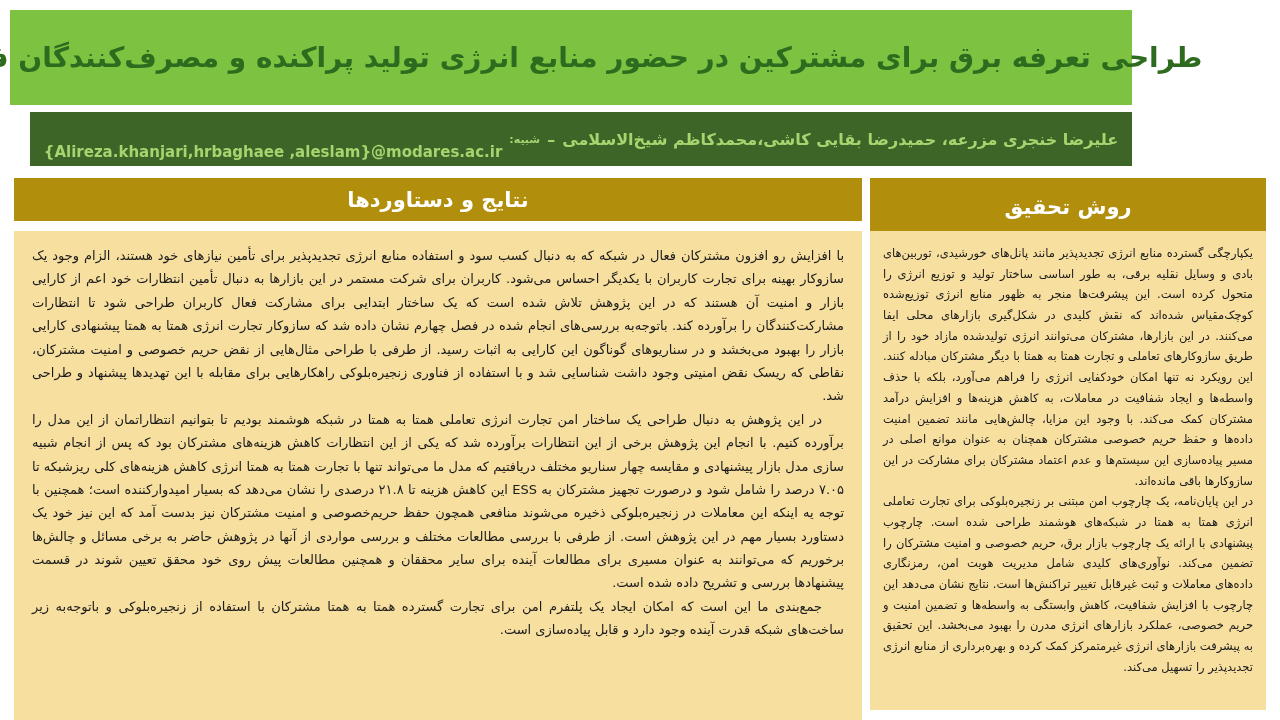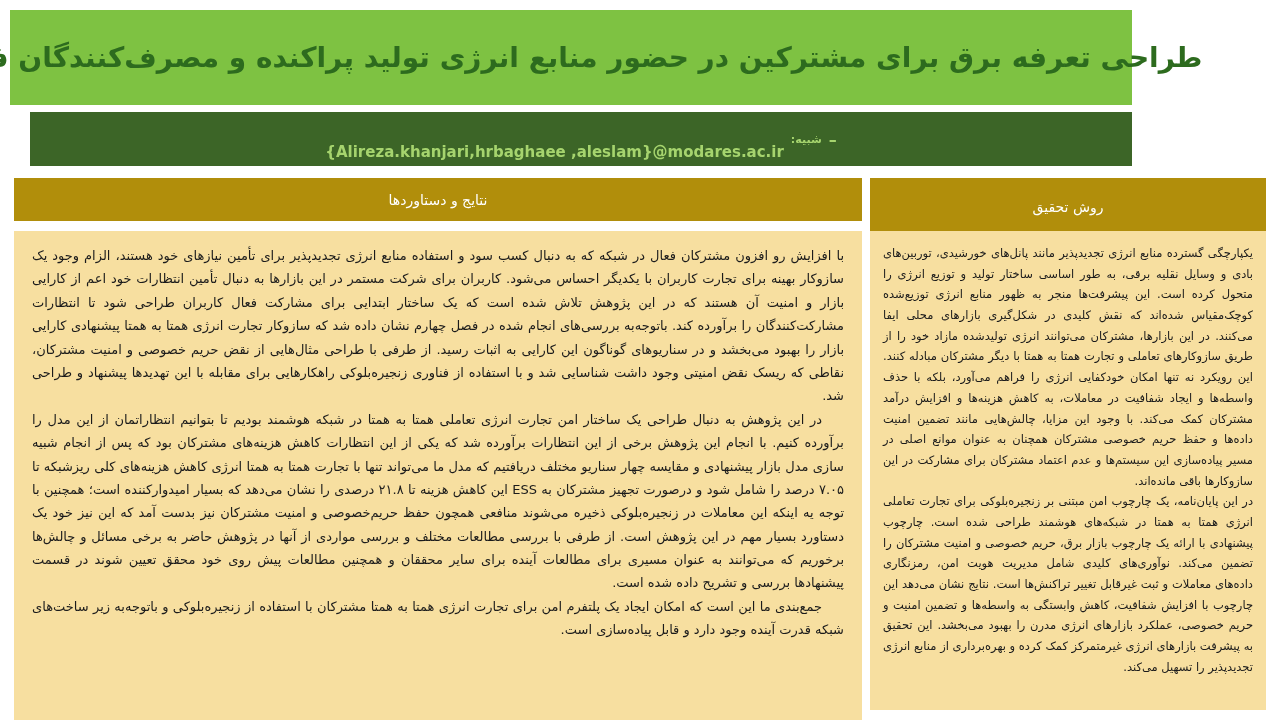--- a/index.html
+++ b/index.html
@@ -21,22 +21,22 @@
   .contact-email{font-size:15px;direction:ltr;unicode-bidi:isolate;margin-top:25px;}
 
   
   .logo{position:absolute;right:2px;top:0;width:146px;height:170px;background:#ffffff;
         display:flex;flex-direction:column;align-items:center;}
   .logo svg{display:block;}
   .logo-caption{direction:rtl;color:#1E5B3C;font-size:15px;font-weight:bold;font-style:italic;
                 margin-top:-6px;white-space:nowrap;}
 
   
-  .panel-header{position:absolute;background:#B18E0B;color:#ffffff;font-weight:normal;
-                font-size:14px;display:flex;align-items:center;justify-content:center;
+  .panel-header{position:absolute;background:#B18E0B;color:#ffffff;font-weight:bold;
+                font-size:21px;display:flex;align-items:center;justify-content:center;
                 direction:rtl;}
   .panel-header.results{left:14px;top:178px;width:848px;height:43px;}
   .panel-header.method{left:870px;top:178px;width:396px;height:58px;}
 
   .panel-body{position:absolute;background:#F7DFA0;direction:rtl;text-align:justify;
               color:#1b1b1b;box-sizing:border-box;overflow:hidden;}
   .panel-body.results{left:14px;top:231px;width:848px;height:592px;
                       padding:13px 18px;font-size:13px;line-height:1.8;}
   .panel-body.method{left:870px;top:231px;width:396px;height:479px;
                      padding:12px 13px;font-size:11.5px;line-height:1.8;}
@@ -46,33 +46,34 @@
 </head>
 <body>
 
 <div class="slide">
 
   <div class="title-band">
     <div class="title-text">طراحی تعرفه برق برای مشترکین در حضور منابع انرژی تولید پراکنده و مصرف‌کنندگان فعال</div>
   </div>
 
   <div class="author-band">
+    <span class="author-names">علیرضا خنجری مزرعه، حمیدرضا بقایی کاشی،محمدکاظم شیخ‌الاسلامی</span>
     <span class="author-sep">–</span>
     <span class="contact-label">شبیه:</span>
     <span class="contact-email">{Alireza.khanjari,hrbaghaee ,aleslam}@modares.ac.ir</span>
   </div>
 
 
   <div class="panel-header results">
     <span>نتایج و دستاوردها</span>
   </div>
   <div class="panel-body results indent-follow">
       <p>با افزایش رو افزون مشترکان فعال در شبکه که به دنبال کسب سود و استفاده منابع انرژی تجدیدپذیر برای تأمین نیازهای خود هستند، الزام وجود یک سازوکار بهینه برای تجارت کاربران با یکدیگر احساس می‌شود. کاربران برای شرکت مستمر در این بازارها به دنبال تأمین انتظارات خود اعم از کارایی بازار و امنیت آن هستند که در این پژوهش تلاش شده است که یک ساختار ابتدایی برای مشارکت فعال کاربران طراحی شود تا انتظارات مشارکت‌کنندگان را برآورده کند. باتوجه‌به بررسی‌های انجام شده در فصل چهارم نشان داده شد که سازوکار تجارت انرژی همتا به همتا پیشنهادی کارایی بازار را بهبود می‌بخشد و در سناریوهای گوناگون این کارایی به اثبات رسید. از طرفی با طراحی مثال‌هایی از نقض حریم خصوصی و امنیت مشترکان، نقاطی که ریسک نقض امنیتی وجود داشت شناسایی شد و با استفاده از فناوری زنجیره‌بلوکی راهکارهایی برای مقابله با این تهدیدها پیشنهاد و طراحی شد.</p>
       <p>در این پژوهش به دنبال طراحی یک ساختار امن تجارت انرژی تعاملی همتا به همتا در شبکه هوشمند بودیم تا بتوانیم انتظاراتمان از این مدل را برآورده کنیم. با انجام این پژوهش برخی از این انتظارات برآورده شد که یکی از این انتظارات کاهش هزینه‌های مشترکان بود که پس از انجام شبیه سازی مدل بازار پیشنهادی و مقایسه چهار سناریو مختلف دریافتیم که مدل ما می‌تواند تنها با تجارت همتا به همتا انرژی کاهش هزینه‌های کلی ریزشبکه تا ۷.۰۵ درصد را شامل شود و درصورت تجهیز مشترکان به ESS این کاهش هزینه تا ۲۱.۸ درصدی را نشان می‌دهد که بسیار امیدوارکننده است؛ همچنین با توجه یه اینکه این معاملات در زنجیره‌بلوکی ذخیره می‌شوند منافعی همچون حفظ حریم‌خصوصی و امنیت مشترکان نیز بدست آمد که این نیز خود یک دستاورد بسیار مهم در این پژوهش است. از طرفی با بررسی مطالعات مختلف و بررسی مواردی از آنها در پژوهش حاضر به برخی مسائل و چالش‌ها برخوریم که می‌توانند به عنوان مسیری برای مطالعات آینده برای سایر محققان و همچنین مطالعات پیش روی خود محقق تعیین شوند در قسمت پیشنهادها بررسی و تشریح داده شده است.</p>
-      <p>جمع‌بندی ما این است که امکان ایجاد یک پلتفرم امن برای تجارت انرژی همتا به همتا مشترکان با استفاده از زنجیره‌بلوکی و باتوجه‌به زیر ساخت‌های شبکه قدرت آینده وجود دارد و قابل پیاده‌سازی است.</p>
+      <p>جمع‌بندی ما این است که امکان ایجاد یک پلتفرم امن برای تجارت گسترده همتا به همتا مشترکان با استفاده از زنجیره‌بلوکی و باتوجه‌به زیر ساخت‌های شبکه قدرت آینده وجود دارد و قابل پیاده‌سازی است.</p>
     </div>
 
   <div class="panel-header method">
     <span>روش تحقیق</span>
   </div>
   <div class="panel-body method">
       <p>یکپارچگی گسترده منابع انرژی تجدیدپذیر مانند پانل‌های خورشیدی، توربین‌های بادی و وسایل نقلیه برقی، به طور اساسی ساختار تولید و توزیع انرژی را متحول کرده است. این پیشرفت‌ها منجر به ظهور منابع انرژی توزیع‌شده کوچک‌مقیاس شده‌اند که نقش کلیدی در شکل‌گیری بازارهای محلی ایفا می‌کنند. در این بازارها، مشترکان می‌توانند انرژی تولیدشده مازاد خود را از طریق سازوکارهای تعاملی و تجارت همتا به همتا با دیگر مشترکان مبادله کنند. این رویکرد نه تنها امکان خودکفایی انرژی را فراهم می‌آورد، بلکه با حذف واسطه‌ها و ایجاد شفافیت در معاملات، به کاهش هزینه‌ها و افزایش درآمد مشترکان کمک می‌کند. با وجود این مزایا، چالش‌هایی مانند تضمین امنیت داده‌ها و حفظ حریم خصوصی مشترکان همچنان به عنوان موانع اصلی در مسیر پیاده‌سازی این سیستم‌ها و عدم اعتماد مشترکان برای مشارکت در این سازوکارها باقی مانده‌اند.</p>
       <p>در این پایان‌نامه، یک چارچوب امن مبتنی بر زنجیره‌بلوکی برای تجارت تعاملی انرژی همتا به همتا در شبکه‌های هوشمند طراحی شده است. چارچوب پیشنهادی با ارائه یک چارچوب بازار برق، حریم خصوصی و امنیت مشترکان را تضمین می‌کند. نوآوری‌های کلیدی شامل مدیریت هویت امن، رمزنگاری داده‌های معاملات و ثبت غیرقابل تغییر تراکنش‌ها است. نتایج نشان می‌دهد این چارچوب با افزایش شفافیت، کاهش وابستگی به واسطه‌ها و تضمین امنیت و حریم خصوصی، عملکرد بازارهای انرژی مدرن را بهبود می‌بخشد. این تحقیق به پیشرفت بازارهای انرژی غیرمتمرکز کمک کرده و بهره‌برداری از منابع انرژی تجدیدپذیر را تسهیل می‌کند.</p>
     </div>
 

